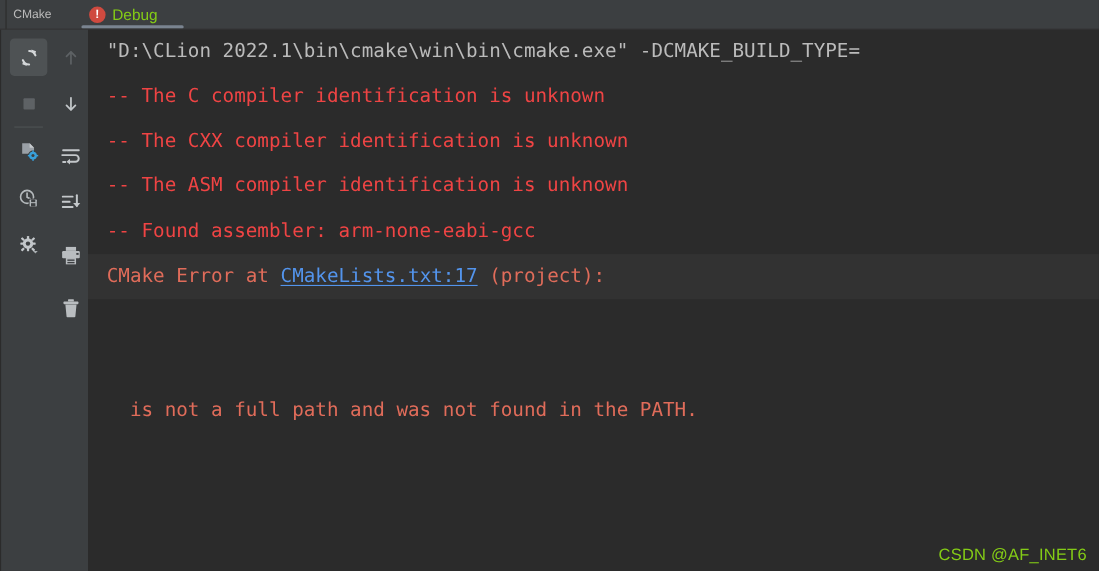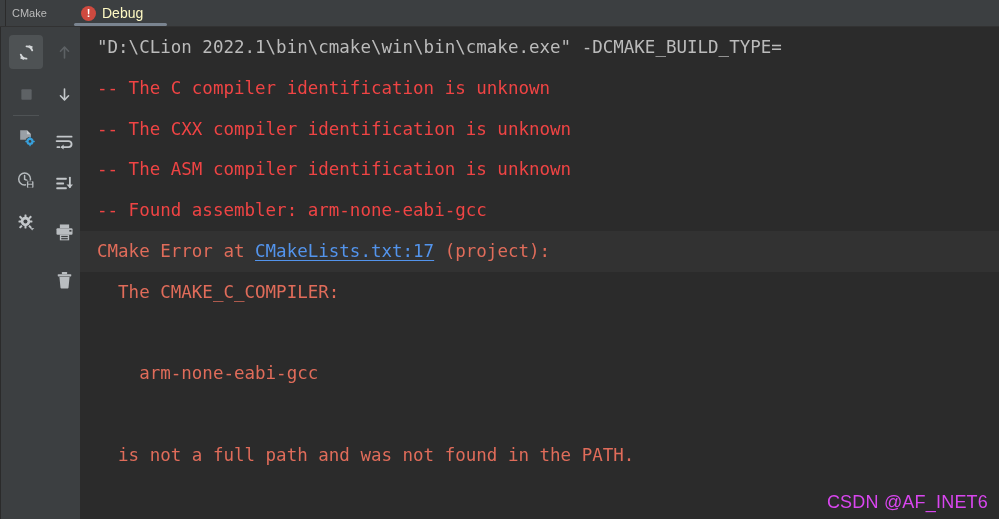--- a/index.html
+++ b/index.html
@@ -63,21 +63,21 @@
     top: 0px;
     height: 27px;
     display: flex;
     align-items: center;
     gap: 6px;
     padding: 0 8px;
     cursor: default;
   }
   .tab-label {
     font-size: 14px;
-    color: #fef9c3;
+    color: #84cc16;
     line-height: 19px;
     white-space: nowrap;
   }
   .tab-indicator {
     position: absolute;
     left: 74px;
     top: 23px;
     width: 93px;
     height: 3px;
     border-radius: 2px;
@@ -187,22 +187,22 @@
     text-underline-offset: 3px;
     cursor: pointer;
     margin-top: 20px;
   }
 
   
   .watermark {
     position: absolute;
     right: 11px;
     bottom: 6px;
-    font-size: 18px;
-    color: #d946ef;
+    font-size: 15px;
+    color: #84cc16;
     font-family: "Liberation Sans", sans-serif;
     letter-spacing: 0.2px;
     white-space: nowrap;
   }
 </style>
 </head>
 <body>
 
 <div id="app">
 
@@ -368,23 +368,21 @@
   <div class="sidebar-sep-v"></div>
 
   <div class="console">
     <div class="lines" id="console-lines">
         <div class="line cmd">"D:\CLion 2022.1\bin\cmake\win\bin\cmake.exe" -DCMAKE_BUILD_TYPE=</div>
         <div class="line info">-- The C compiler identification is unknown</div>
         <div class="line info">-- The CXX compiler identification is unknown</div>
         <div class="line info">-- The ASM compiler identification is unknown</div>
         <div class="line info">-- Found assembler: arm-none-eabi-gcc</div>
         <div class="line err highlight"><span>CMake Error at </span><span class="link">CMakeLists.txt:17</span><span> (project):</span></div>
-        <div class="line err">  The CMAKE_C_COMPILER:</div>
         <div class="line err"></div>
-        <div class="line err">    arm-none-eabi-gcc</div>
         <div class="line err"></div>
         <div class="line err">  is not a full path and was not found in the PATH.</div>
       </div>
 
     <div class="watermark">CSDN @AF_INET6</div>
   </div>
 
 </div>
 
 </body></html>

